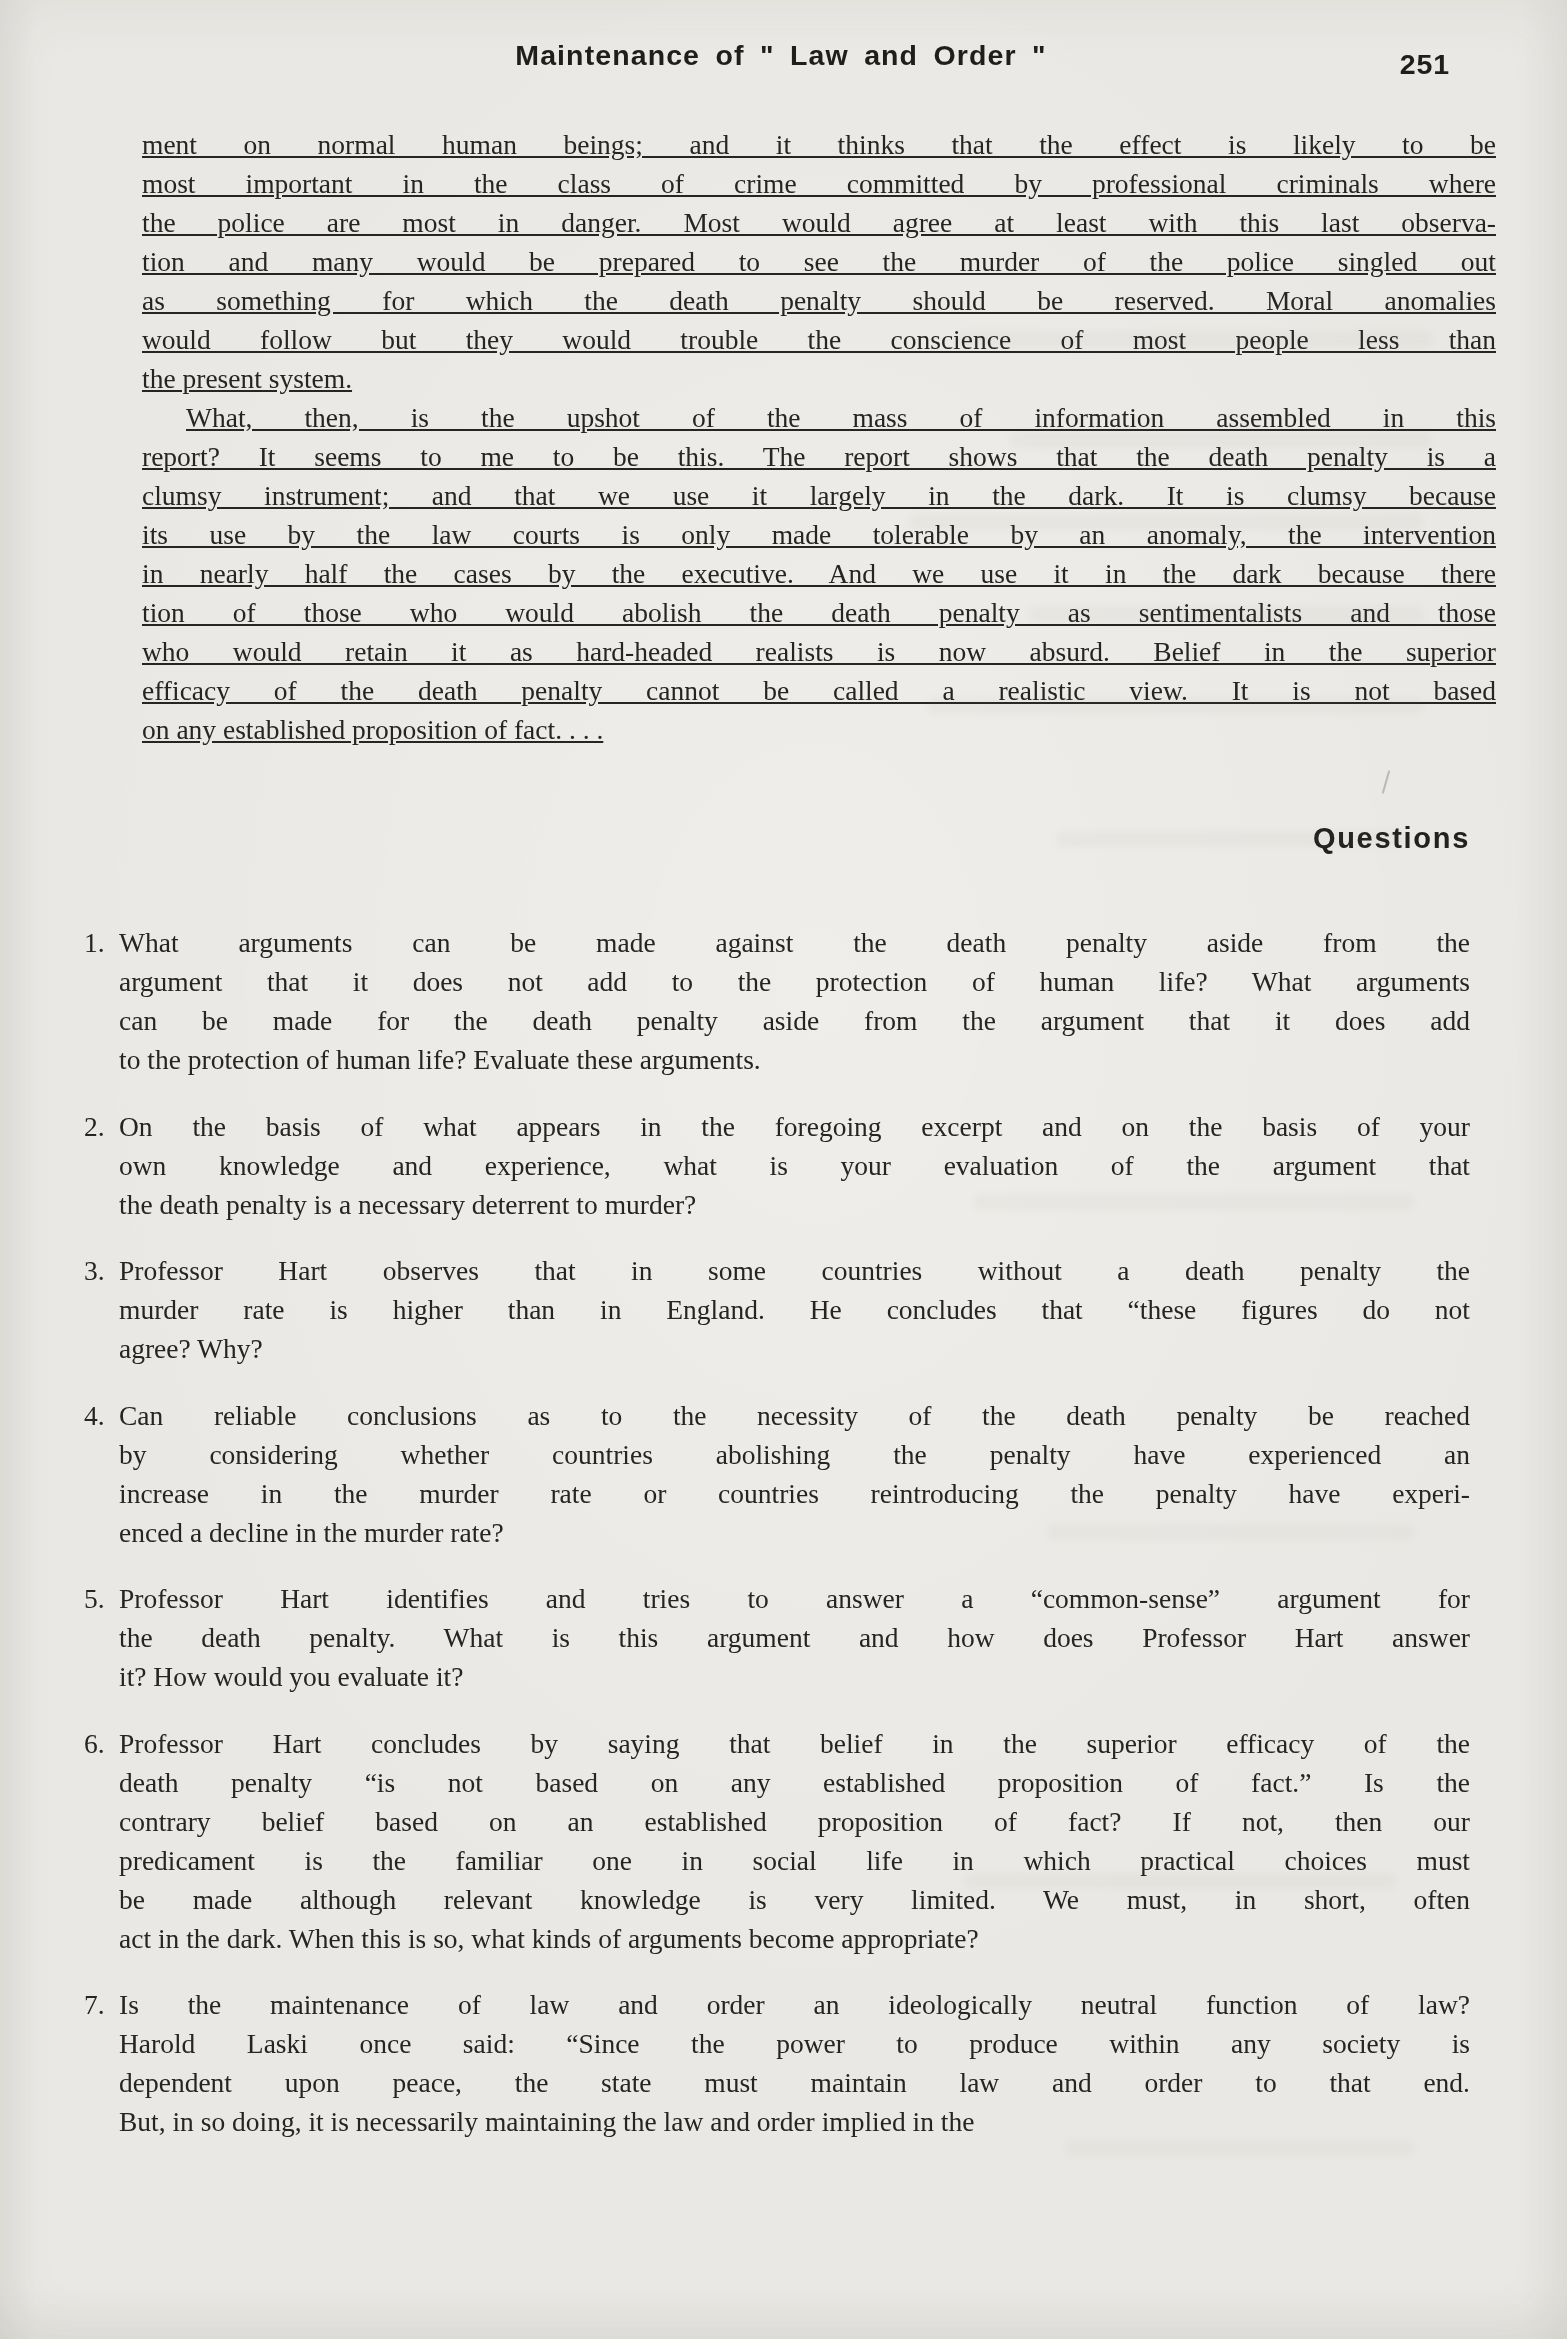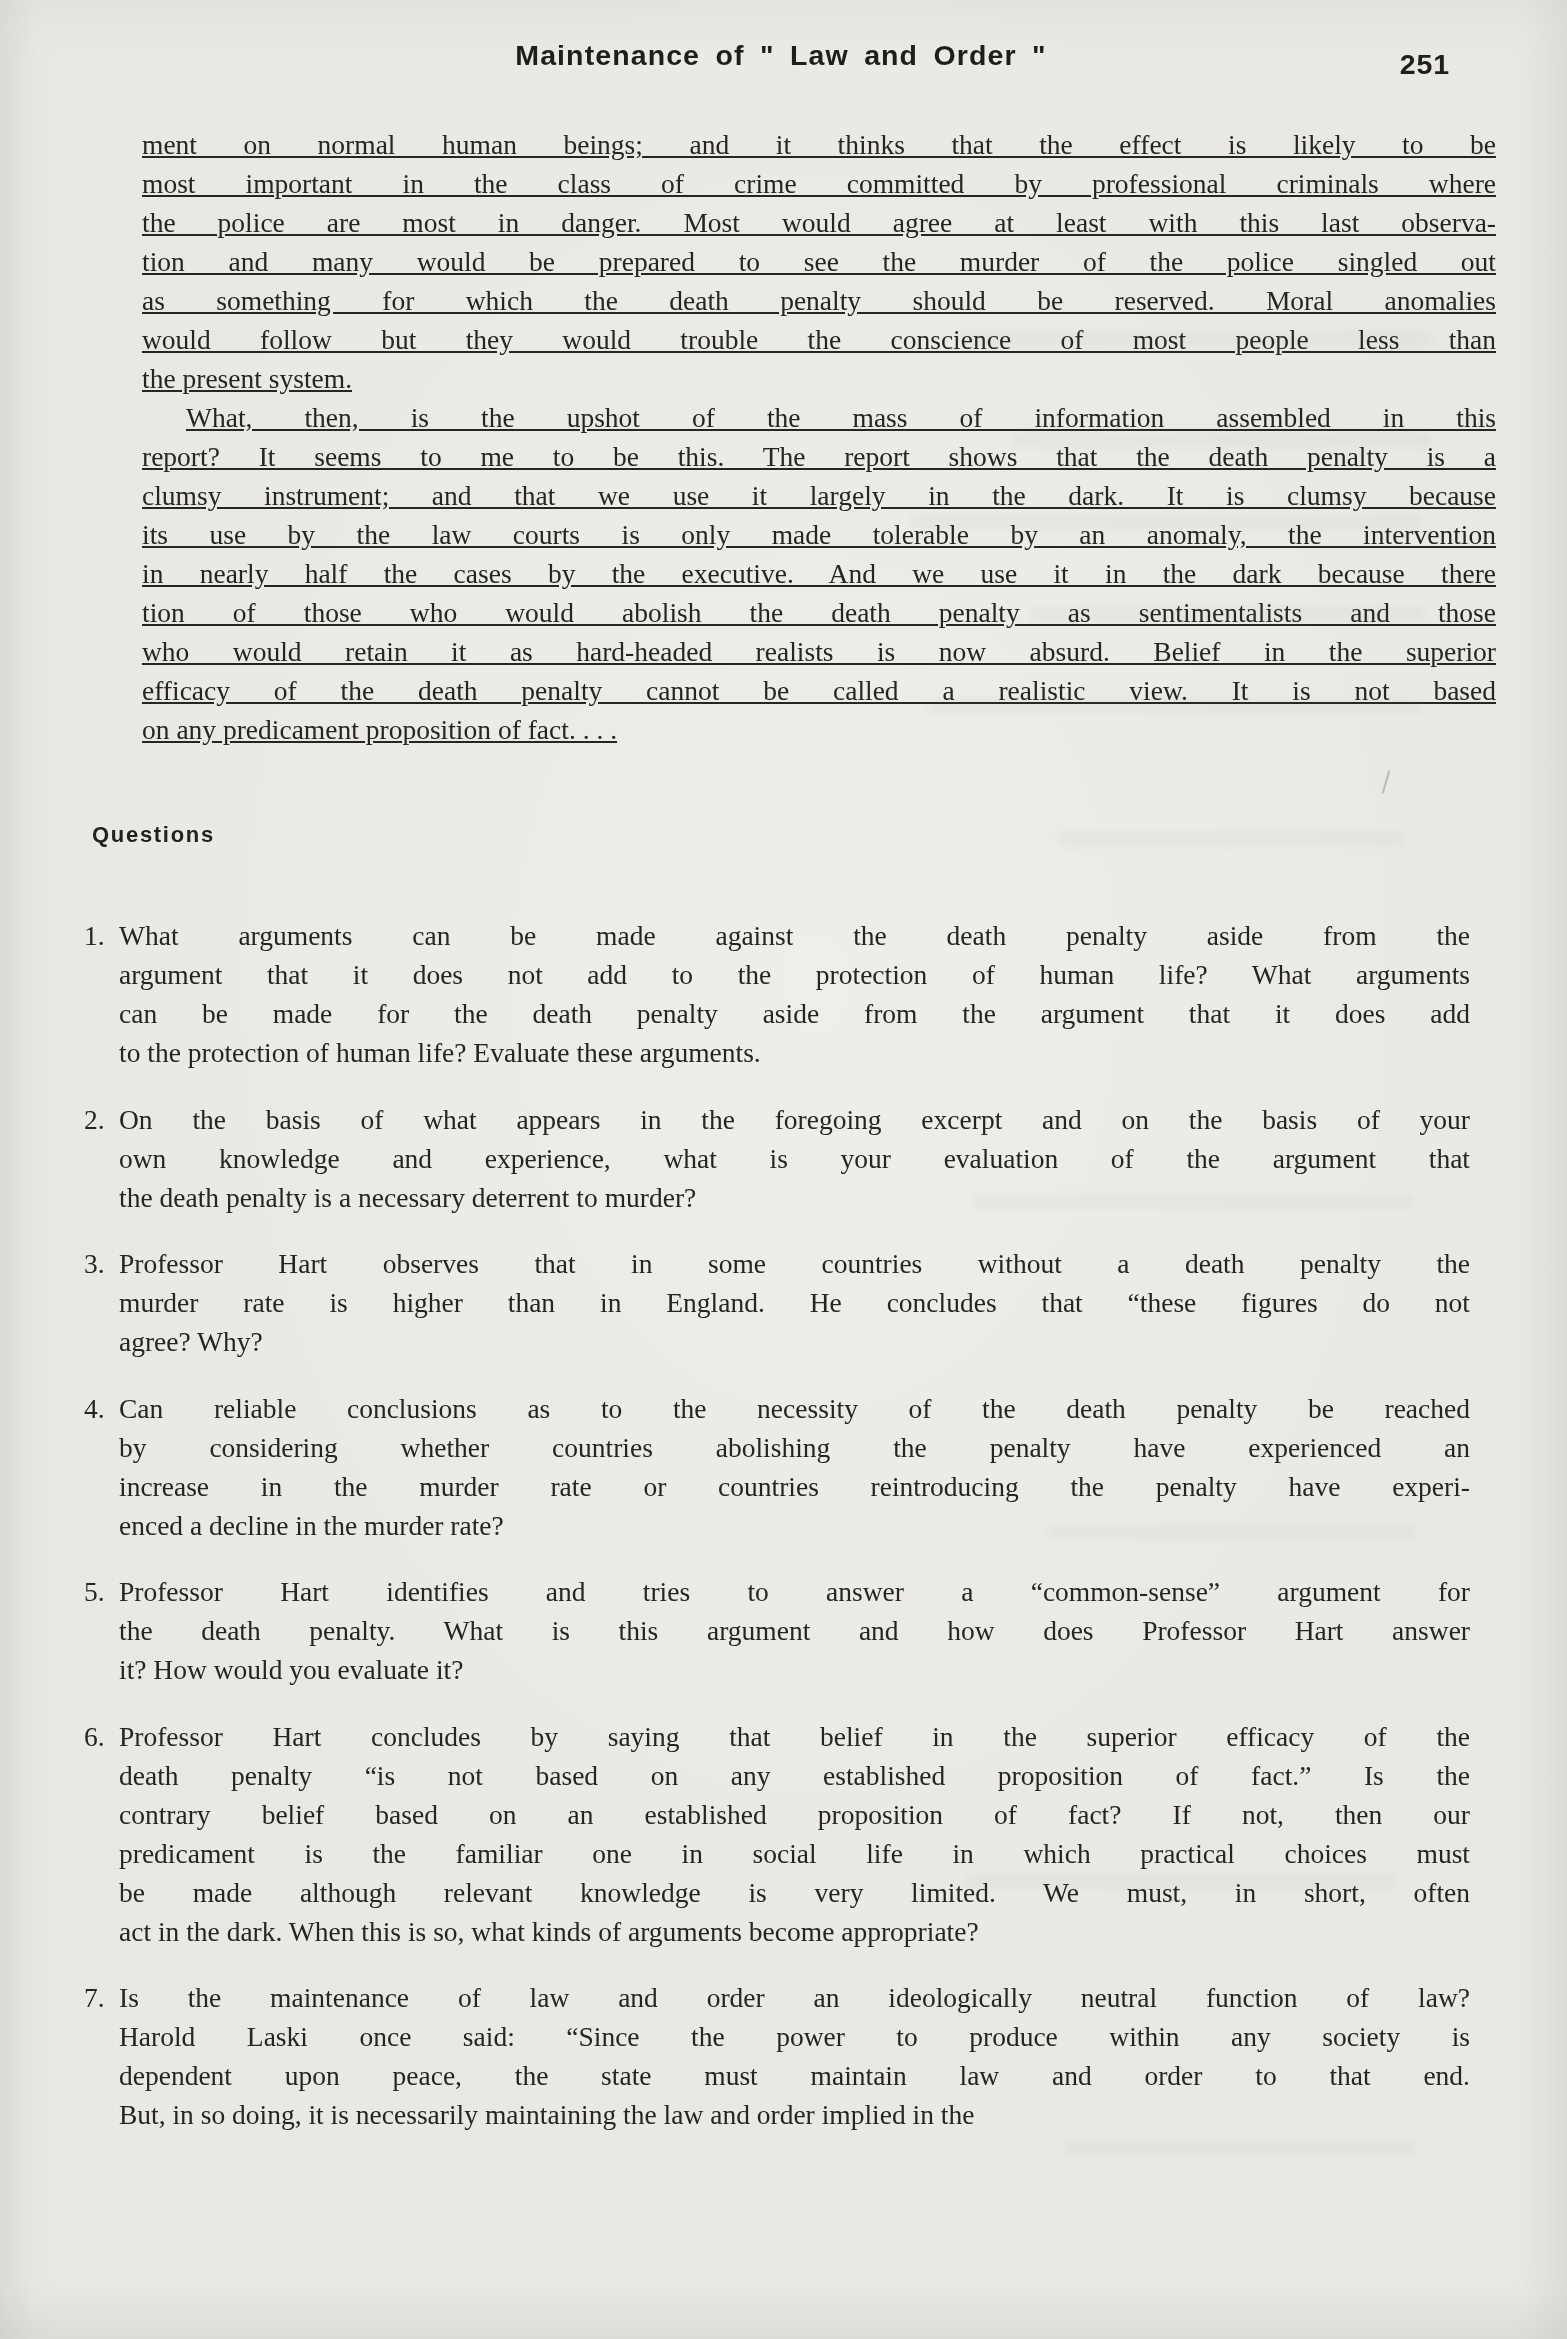--- a/index.html
+++ b/index.html
@@ -54,23 +54,23 @@
     line-height: 39px;
     text-decoration: underline;
   }
   .jline { text-align: justify; text-align-last: justify; white-space: normal; }
   .jline.last { text-align-last: left; }
   .jline.indent { text-indent: 44px; }
 
   
   .questions-heading {
     margin: 73px 98px 0 92px;
-    text-align: left;
+    text-align: right;
     font-family: "Liberation Sans", "DejaVu Sans", sans-serif;
-    font-size: 22px;
+    font-size: 29px;
     font-weight: bold;
     letter-spacing: 1.7px;
     color: #222120;
   }
 
   
   .questions {
     margin: 68px 98px 0 84px; 
     font-size: 27.5px;
     line-height: 39px;
@@ -145,21 +145,21 @@
       </div>
       <div class="para">
         <div class="jline indent">What, then, is the upshot of the mass of information assembled in this</div>
         <div class="jline">report? It seems to me to be this. The report shows that the death penalty is a</div>
         <div class="jline">clumsy instrument; and that we use it largely in the dark. It is clumsy because</div>
         <div class="jline">its use by the law courts is only made tolerable by an anomaly, the intervention</div>
         <div class="jline">in nearly half the cases by the executive. And we use it in the dark because there</div>
         <div class="jline">tion of those who would abolish the death penalty as sentimentalists and those</div>
         <div class="jline">who would retain it as hard-headed realists is now absurd. Belief in the superior</div>
         <div class="jline">efficacy of the death penalty cannot be called a realistic view. It is not based</div>
-        <div class="jline last">on any predicament proposition of fact. . . .</div>
+        <div class="jline last">on any established proposition of fact. . . .</div>
       </div>
     </div>
 
   <div class="questions-heading">Questions</div>
 
   <div class="questions" id="questions">
       <div class="qitem">
         <span class="qnum">1.</span>
         <div class="qbody">
           <div class="jline">What arguments can be made against the death penalty aside from the</div>

